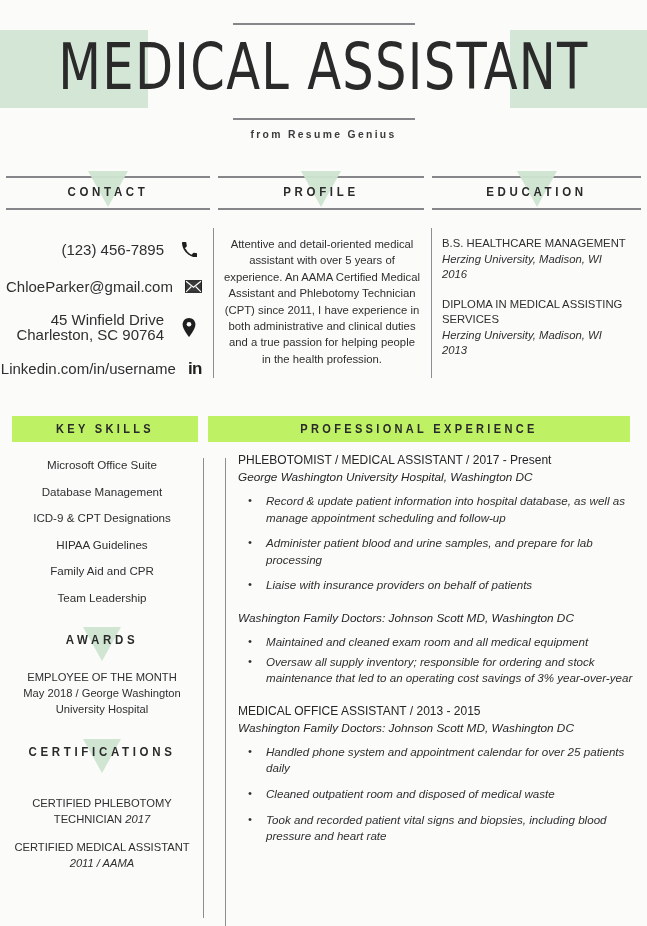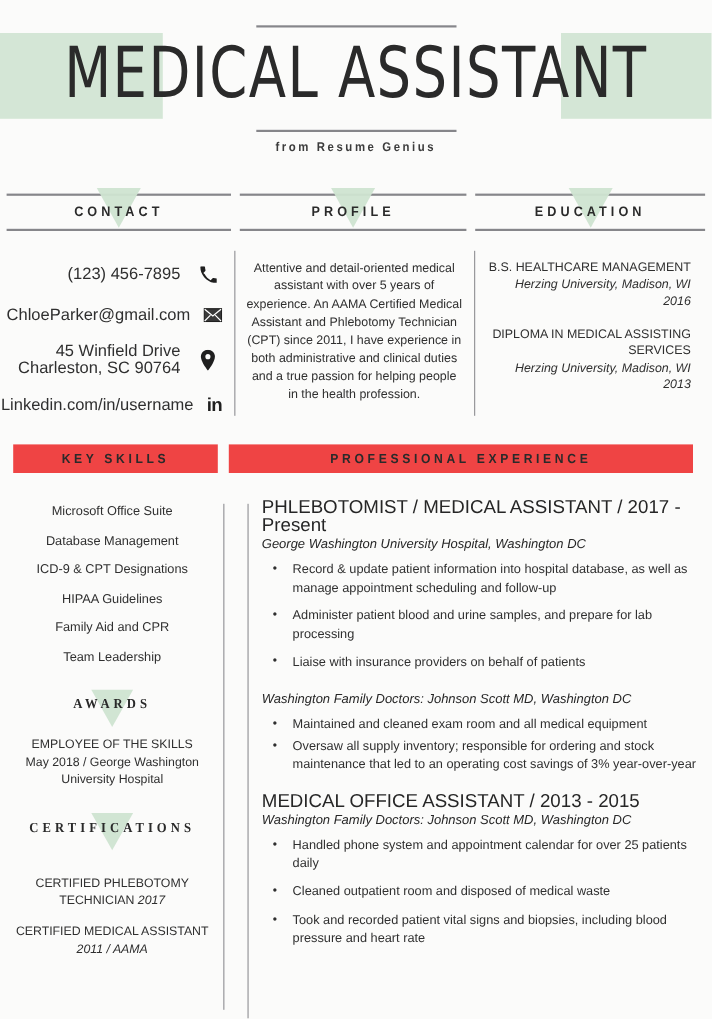--- a/index.html
+++ b/index.html
@@ -164,24 +164,24 @@
     width: 196px;
     font-size: 11.3px;
     line-height: 16.4px;
     text-align: center;
     color: #2f2f2f;
   }
 
   
   .edu-wrap {
     position: absolute;
-    left: 428px;
+    left: 442px;
     top: 24px;
     width: 200px;
-    text-align: right;
+    text-align: left;
   }
   .edu-item { margin-bottom: 14px; }
   .edu-deg {
     font-size: 11.3px;
     line-height: 15.5px;
     color: #2f2f2f;
   }
   .edu-school, .edu-year {
     font-size: 11.3px;
     line-height: 15.5px;
@@ -189,23 +189,23 @@
     color: #2f2f2f;
   }
 
   
   .band-row {
     position: relative;
     height: 30px;
   }
   .band {
     position: absolute;
-    top: 0;
+    top: 12px;
     height: 26px;
-    background: #ef4444;
+    background: #bef264;
   }
   #band-skills { left: 12px;  width: 186px; }
   #band-exp    { left: 208px; width: 422px; }
   .band .btxt {
     position: absolute;
     left: 0; right: 0;
     top: 6px;
     text-align: center;
     font-size: 12px;
     letter-spacing: 3.6px;
@@ -247,21 +247,20 @@
   .skill {
     font-size: 11.6px;
     line-height: 26.5px;
     color: #2f2f2f;
   }
   .minihead {
     position: relative;
     height: 38px;
     margin-top: 14px;
     margin-bottom: 6px;
-    font-family: Liberation Serif, serif;
   }
   .minihead .tri {
     position: absolute;
     left: 50%;
     top: 2px;
     margin-left: -19px;
     width: 0; height: 0;
     border-left: 19px solid transparent;
     border-right: 19px solid transparent;
     border-top: 34px solid #cfe4d1;
@@ -288,34 +287,35 @@
 
   
   .right-col {
     position: absolute;
     left: 238px;
     top: 0;
     width: 400px;
   }
   .job { margin-bottom: 16px; }
   .job-title {
-    font-size: 17px;
+    font-size: 12px;
     line-height: 17px;
     color: #262626;
   }
   .job-company {
     font-size: 11.8px;
     line-height: 17px;
     font-style: italic;
     color: #262626;
   }
   .bullets {
     margin: 7px 0 0 0;
     padding: 0;
     list-style: none;
+    font-style: italic;
   }
   .bullets li {
     position: relative;
     padding-left: 28px;
     margin-bottom: 9px;
     font-size: 11.6px;
     line-height: 16.6px;
     color: #2f2f2f;
   }
   .bullets li.tight { margin-bottom: 3px; }
@@ -441,21 +441,21 @@
     <div class="skill">HIPAA Guidelines</div>
     <div class="skill">Family Aid and CPR</div>
     <div class="skill">Team Leadership</div>
 
     <div class="minihead">
       <div class="tri"></div>
       <div class="mtxt">AWARDS</div>
     </div>
 
     <div class="award-block">
-      <div>EMPLOYEE OF THE SKILLS</div>
+      <div>EMPLOYEE OF THE MONTH</div>
       <div>May 2018 / George Washington University Hospital</div>
     </div>
 
     <div class="minihead" style="margin-top:20px">
       <div class="tri"></div>
       <div class="mtxt">CERTIFICATIONS</div>
     </div>
 
     <div style="height:14px"></div>
     <div class="cert-block">

